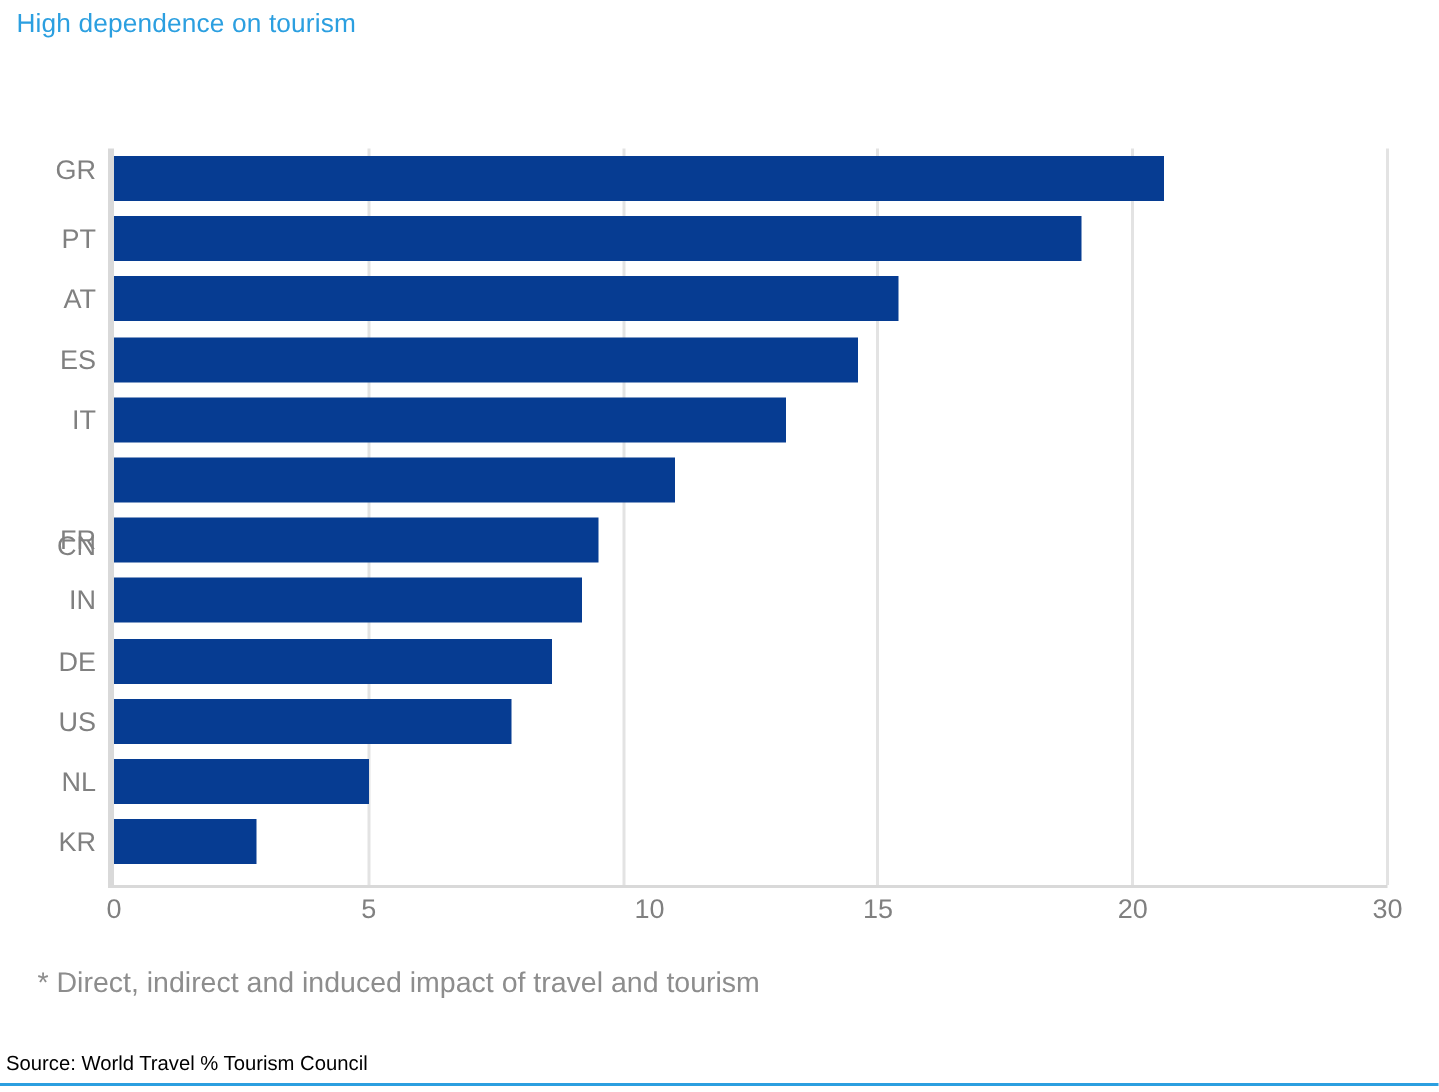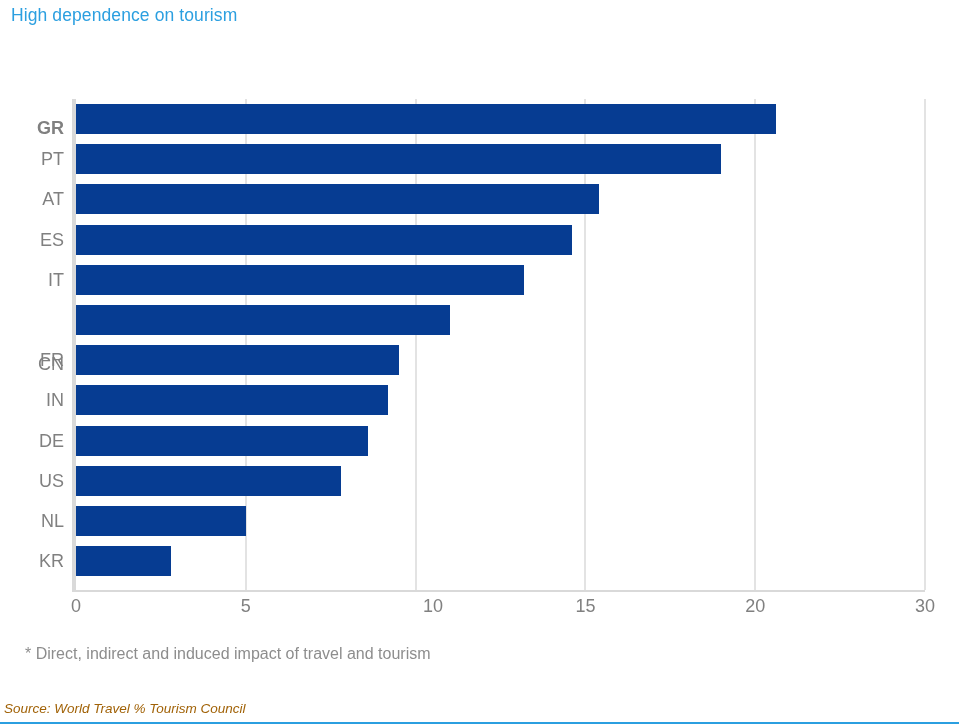--- a/index.html
+++ b/index.html
@@ -116,54 +116,53 @@
     color: #808080;
     line-height: 1;
     white-space: nowrap;
   }
 
   
   #chart-footnote {
     position: absolute;
     left: 25px;
     top: 645px;
-    font-size: 16px;
+    font-size: 19px;
     color: #8d8d8d;
     white-space: nowrap;
   }
 
   
   #chart-source {
     position: absolute;
     left: 4px;
     top: 701px;
     font-size: 13.5px;
-    font-style: italic;
-    color: #a16207;
+    color: #000000;
     white-space: nowrap;
   }
   #source-rule {
     position: absolute;
     left: 0;
     top: 722px;
     width: 959px;
     height: 2px;
     background: #2b9fe0;
   }
 </style>
 </head>
 <body>
 
 <div id="chart-card">
 
   <div id="chart-title">High dependence on tourism</div>
 
 
   <div id="y-labels">
-      <div class="cat-label" style="top: 20px; font-weight: bold;">GR</div>
+      <div class="cat-label" style="top: 5px;">GR</div>
       <div class="cat-label" style="top: 51.2px;">PT</div>
       <div class="cat-label" style="top: 91.4px;">AT</div>
       <div class="cat-label" style="top: 131.6px;">ES</div>
       <div class="cat-label" style="top: 171.8px;">IT</div>
       <div class="cat-label" style="top: 212px; margin-top: 44px;">CN</div>
       <div class="cat-label" style="top: 252.2px;">FR</div>
       <div class="cat-label" style="top: 292.4px;">IN</div>
       <div class="cat-label" style="top: 332.6px;">DE</div>
       <div class="cat-label" style="top: 372.8px;">US</div>
       <div class="cat-label" style="top: 413px;">NL</div>

